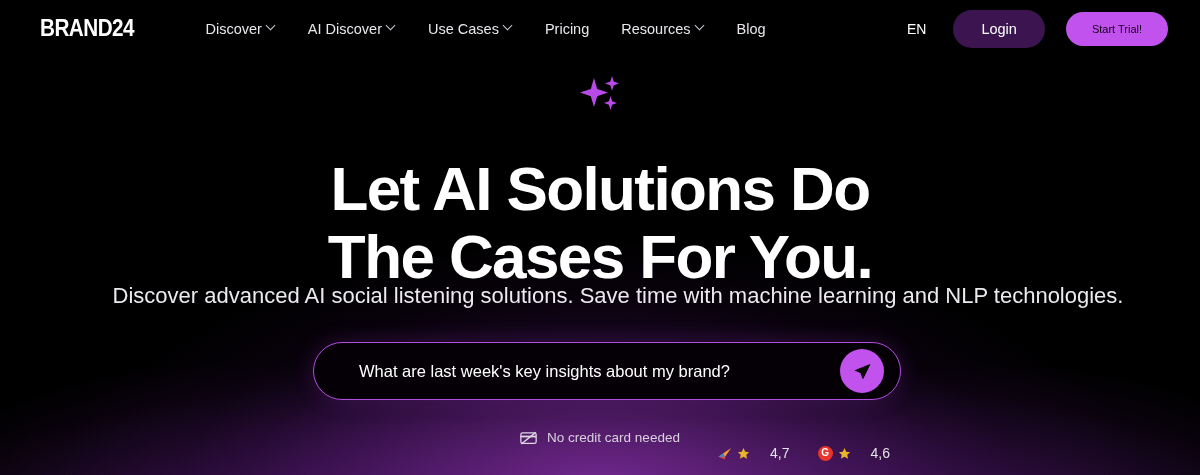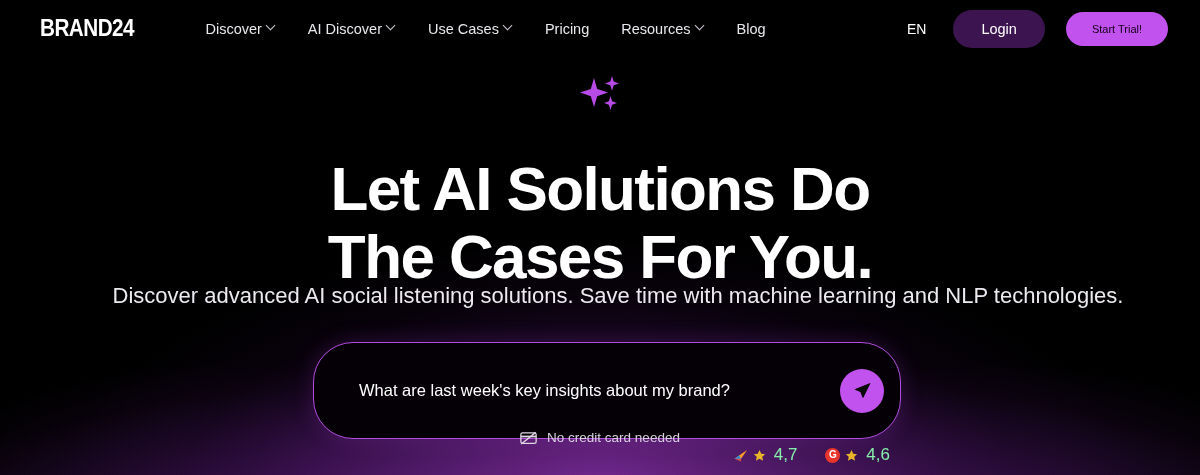--- a/index.html
+++ b/index.html
@@ -85,21 +85,21 @@
     letter-spacing:-1.6px;
     margin-top:48px;
   }
   #hero-subtitle {
     position:absolute; left:0; right:0; top:283px;
     text-align:center; color:#ece9ef; font-size:22px;padding-left:36px;
   }
 
   
   #prompt-box {
-    position:absolute; left:313px; top:342px; width:588px; height:97px;
+    position:absolute; left:313px; top:342px; width:588px; height:58px;
     background:#050006; border:1.6px solid #b24be0; border-radius:40px;
     display:flex; align-items:center;
     box-shadow:0 0 22px rgba(165,60,210,0.22);
   }
   #prompt-input {
     flex:1; background:transparent; border:none; outline:none;
     color:#fff; font-size:16.5px; font-family:"Liberation Sans", sans-serif;
     margin-left:45px;
   }
   #prompt-input::placeholder { color:#fff; opacity:1; }
@@ -111,21 +111,21 @@
 
   
   #footnote-row {
     position:absolute; left:310px; top:430px; width:580px; height:24px;
     display:flex; align-items:center; z-index:4;flex-direction:column;
   }
   #no-card-note { display:flex; align-items:center; gap:10px; }
   #no-card-label { color:#d9d2de; font-size:13.5px; }
   #ratings { margin-left:auto; display:flex; align-items:center; gap:28px; }
   .rating { display:flex; align-items:center; gap:5px; }
-  .rating-score { color:#86efac; font-size:17px; margin-left:3px; }
+  .rating-score { color:#e5e5e5; font-size:14px; margin-left:15px; }
   .g2-mark {
     width:15px; height:15px; border-radius:50%;
     background:#e8342b; position:relative;
     display:flex; align-items:center; justify-content:center;
   }
   .g2-mark span {
     color:#fff; font-size:10px; font-weight:bold; line-height:1;
     position:relative; top:-0.5px;
   }
 </style>

